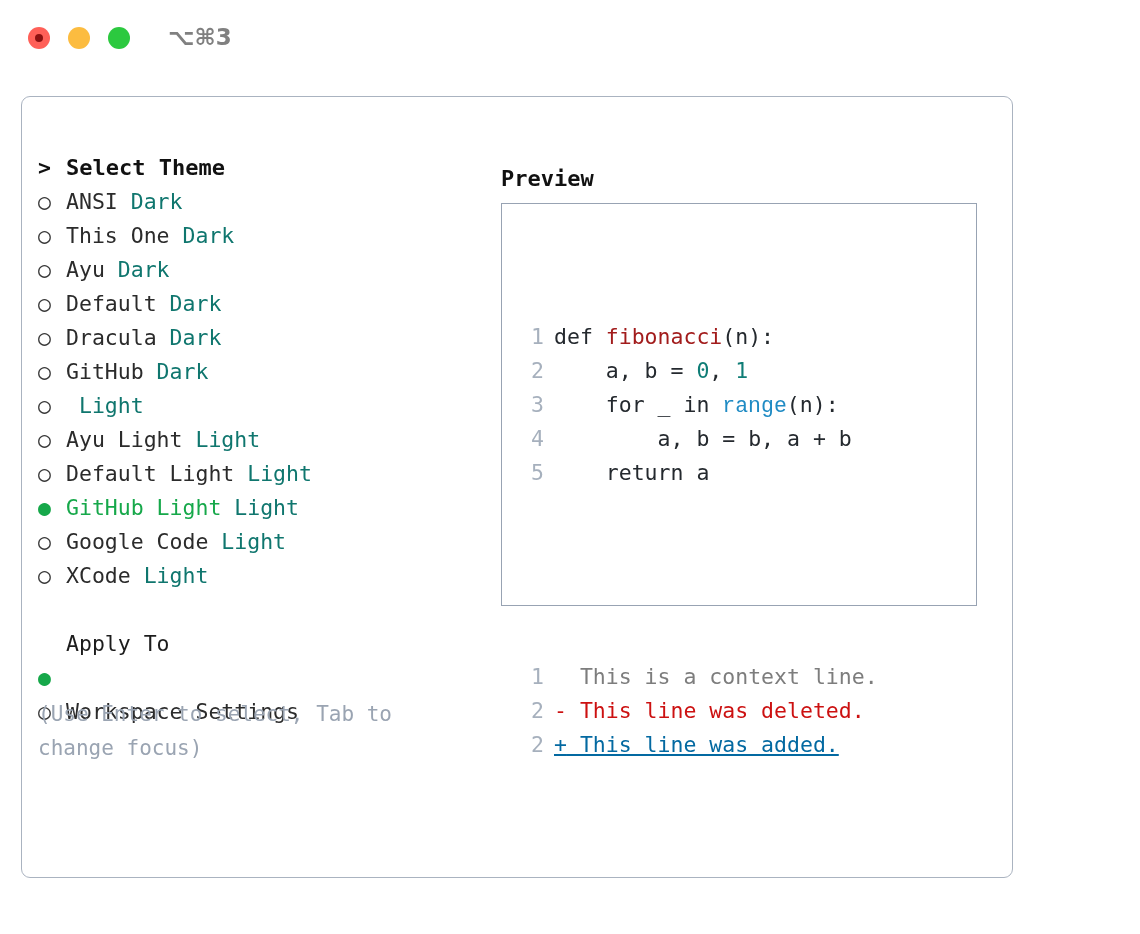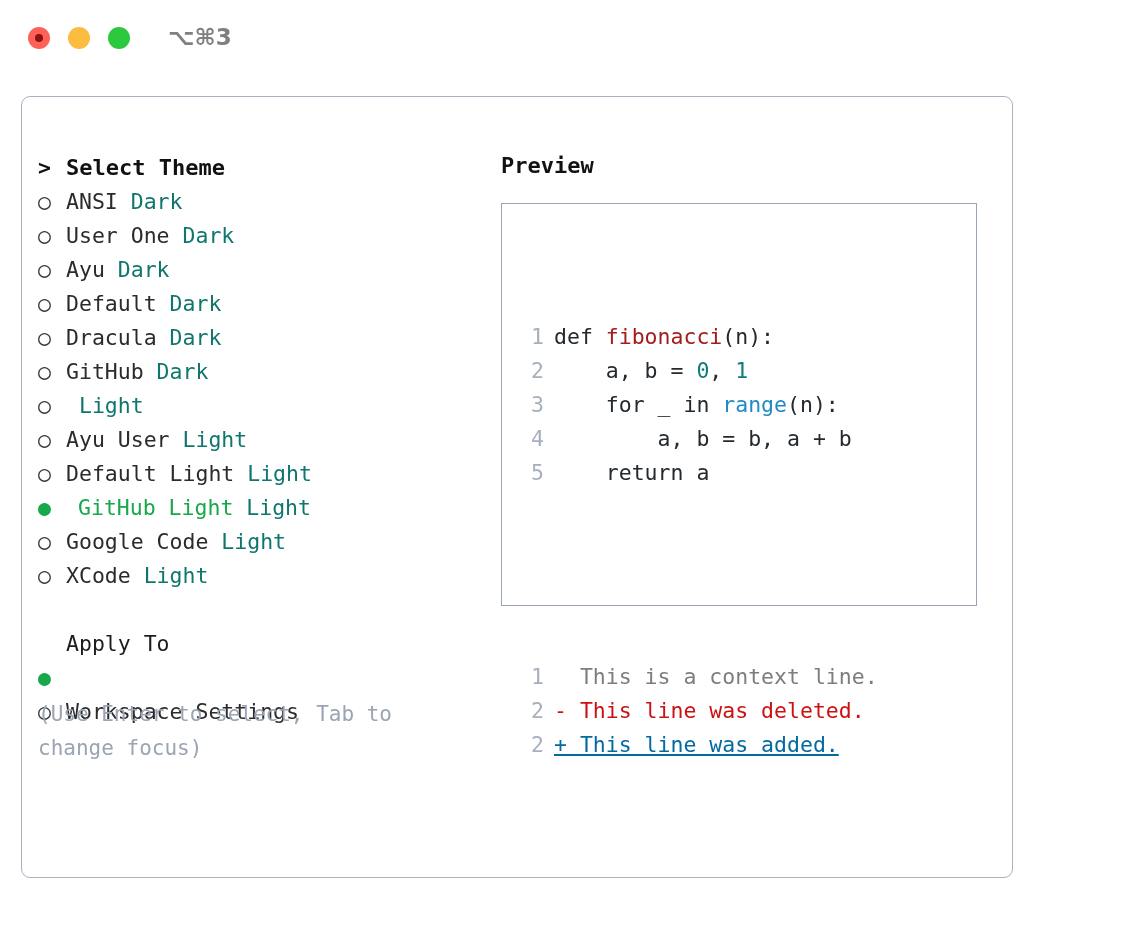--- a/index.html
+++ b/index.html
@@ -102,21 +102,21 @@
   .bullet.blank { color: transparent; }
 
   #heading-select {
     font-weight: bold;
     color: #111111;
     font-size: 22px;
   }
   #heading-select .bullet { color: #111111; font-weight: bold; }
 
   .theme-label { color: #2b2b2b; }
-  .theme-label.sel { color: #16a84a; margin-left: 12px; }
+  .theme-label.sel { color: #16a84a; }
   .theme-kind { color: #0f766e; }
 
   .section-title { color: #1c1c1c; }
 
   #hint {
     position: absolute;
     left: 16px;
     top: 600px;
     width: 410px;
     font-size: 21px;
@@ -130,20 +130,21 @@
     position: absolute;
     left: 479px;
     top: 54px;
     width: 490px;
   }
   #preview-title {
     font-size: 22px;
     font-weight: bold;
     color: #111111;
     line-height: 30px;
+    margin-top: 13px;
   }
   #preview-box {
     position: absolute;
     left: 479px;
     top: 106px;
     width: 476px;
     height: 403px;
     border: 1.8px solid #98a3b3;
     box-sizing: border-box;
     background: #ffffff;
@@ -162,21 +163,21 @@
     width: 26px;
     flex: 0 0 26px;
     text-align: right;
     color: #a6b0bd;
   }
   .code-text { padding-left: 10px; color: #24292e; }
   .gap-line { height: 34px; }
 
   .tok-func  { color: #a21c1c; }
   .tok-num   { color: #0f7d76; }
-  .tok-call  { color: #1f8bc4; }
+  .tok-call  { color: #1f8bc4; font-family: Liberation Mono, monospace; }
   .tok-plain { color: #24292e; text-align: center; }
 
   .diff-ctx { color: #7d7d7d; }
   .diff-del { color: #cc1111; }
   .diff-add { color: #0369a1; text-decoration: underline; }
 </style>
 </head>
 <body>
 
 <div id="window">
@@ -189,27 +190,27 @@
   </div>
 
   <div id="card">
 
     <div id="left-pane">
       <div class="row" id="heading-select">
         <span class="bullet">&gt;</span><span>Select Theme</span>
       </div>
       <div id="theme-list">
           <div class="row"><span class="bullet">○</span><span class="theme-label">ANSI</span><span class="theme-kind"> Dark</span></div>
-          <div class="row"><span class="bullet">○</span><span class="theme-label">User One</span><span class="theme-kind"> Dark</span></div>
+          <div class="row"><span class="bullet">○</span><span class="theme-label">This One</span><span class="theme-kind"> Dark</span></div>
           <div class="row"><span class="bullet">○</span><span class="theme-label">Ayu</span><span class="theme-kind"> Dark</span></div>
           <div class="row"><span class="bullet">○</span><span class="theme-label">Default</span><span class="theme-kind"> Dark</span></div>
           <div class="row"><span class="bullet">○</span><span class="theme-label">Dracula</span><span class="theme-kind"> Dark</span></div>
           <div class="row"><span class="bullet">○</span><span class="theme-label">GitHub</span><span class="theme-kind"> Dark</span></div>
           <div class="row"><span class="bullet">○</span><span class="theme-kind"> Light</span></div>
-          <div class="row"><span class="bullet">○</span><span class="theme-label">Ayu User</span><span class="theme-kind"> Light</span></div>
+          <div class="row"><span class="bullet">○</span><span class="theme-label">Ayu Light</span><span class="theme-kind"> Light</span></div>
           <div class="row"><span class="bullet">○</span><span class="theme-label">Default Light</span><span class="theme-kind"> Light</span></div>
           <div class="row"><span class="bullet sel">●</span><span class="theme-label sel">GitHub Light</span><span class="theme-kind"> Light</span></div>
           <div class="row"><span class="bullet">○</span><span class="theme-label">Google Code</span><span class="theme-kind"> Light</span></div>
           <div class="row"><span class="bullet">○</span><span class="theme-label">XCode</span><span class="theme-kind"> Light</span></div>
         </div>
 
       <div class="row gap-line"></div>
 
       <div class="row">
         <span class="bullet blank">○</span><span class="section-title">Apply To</span>

